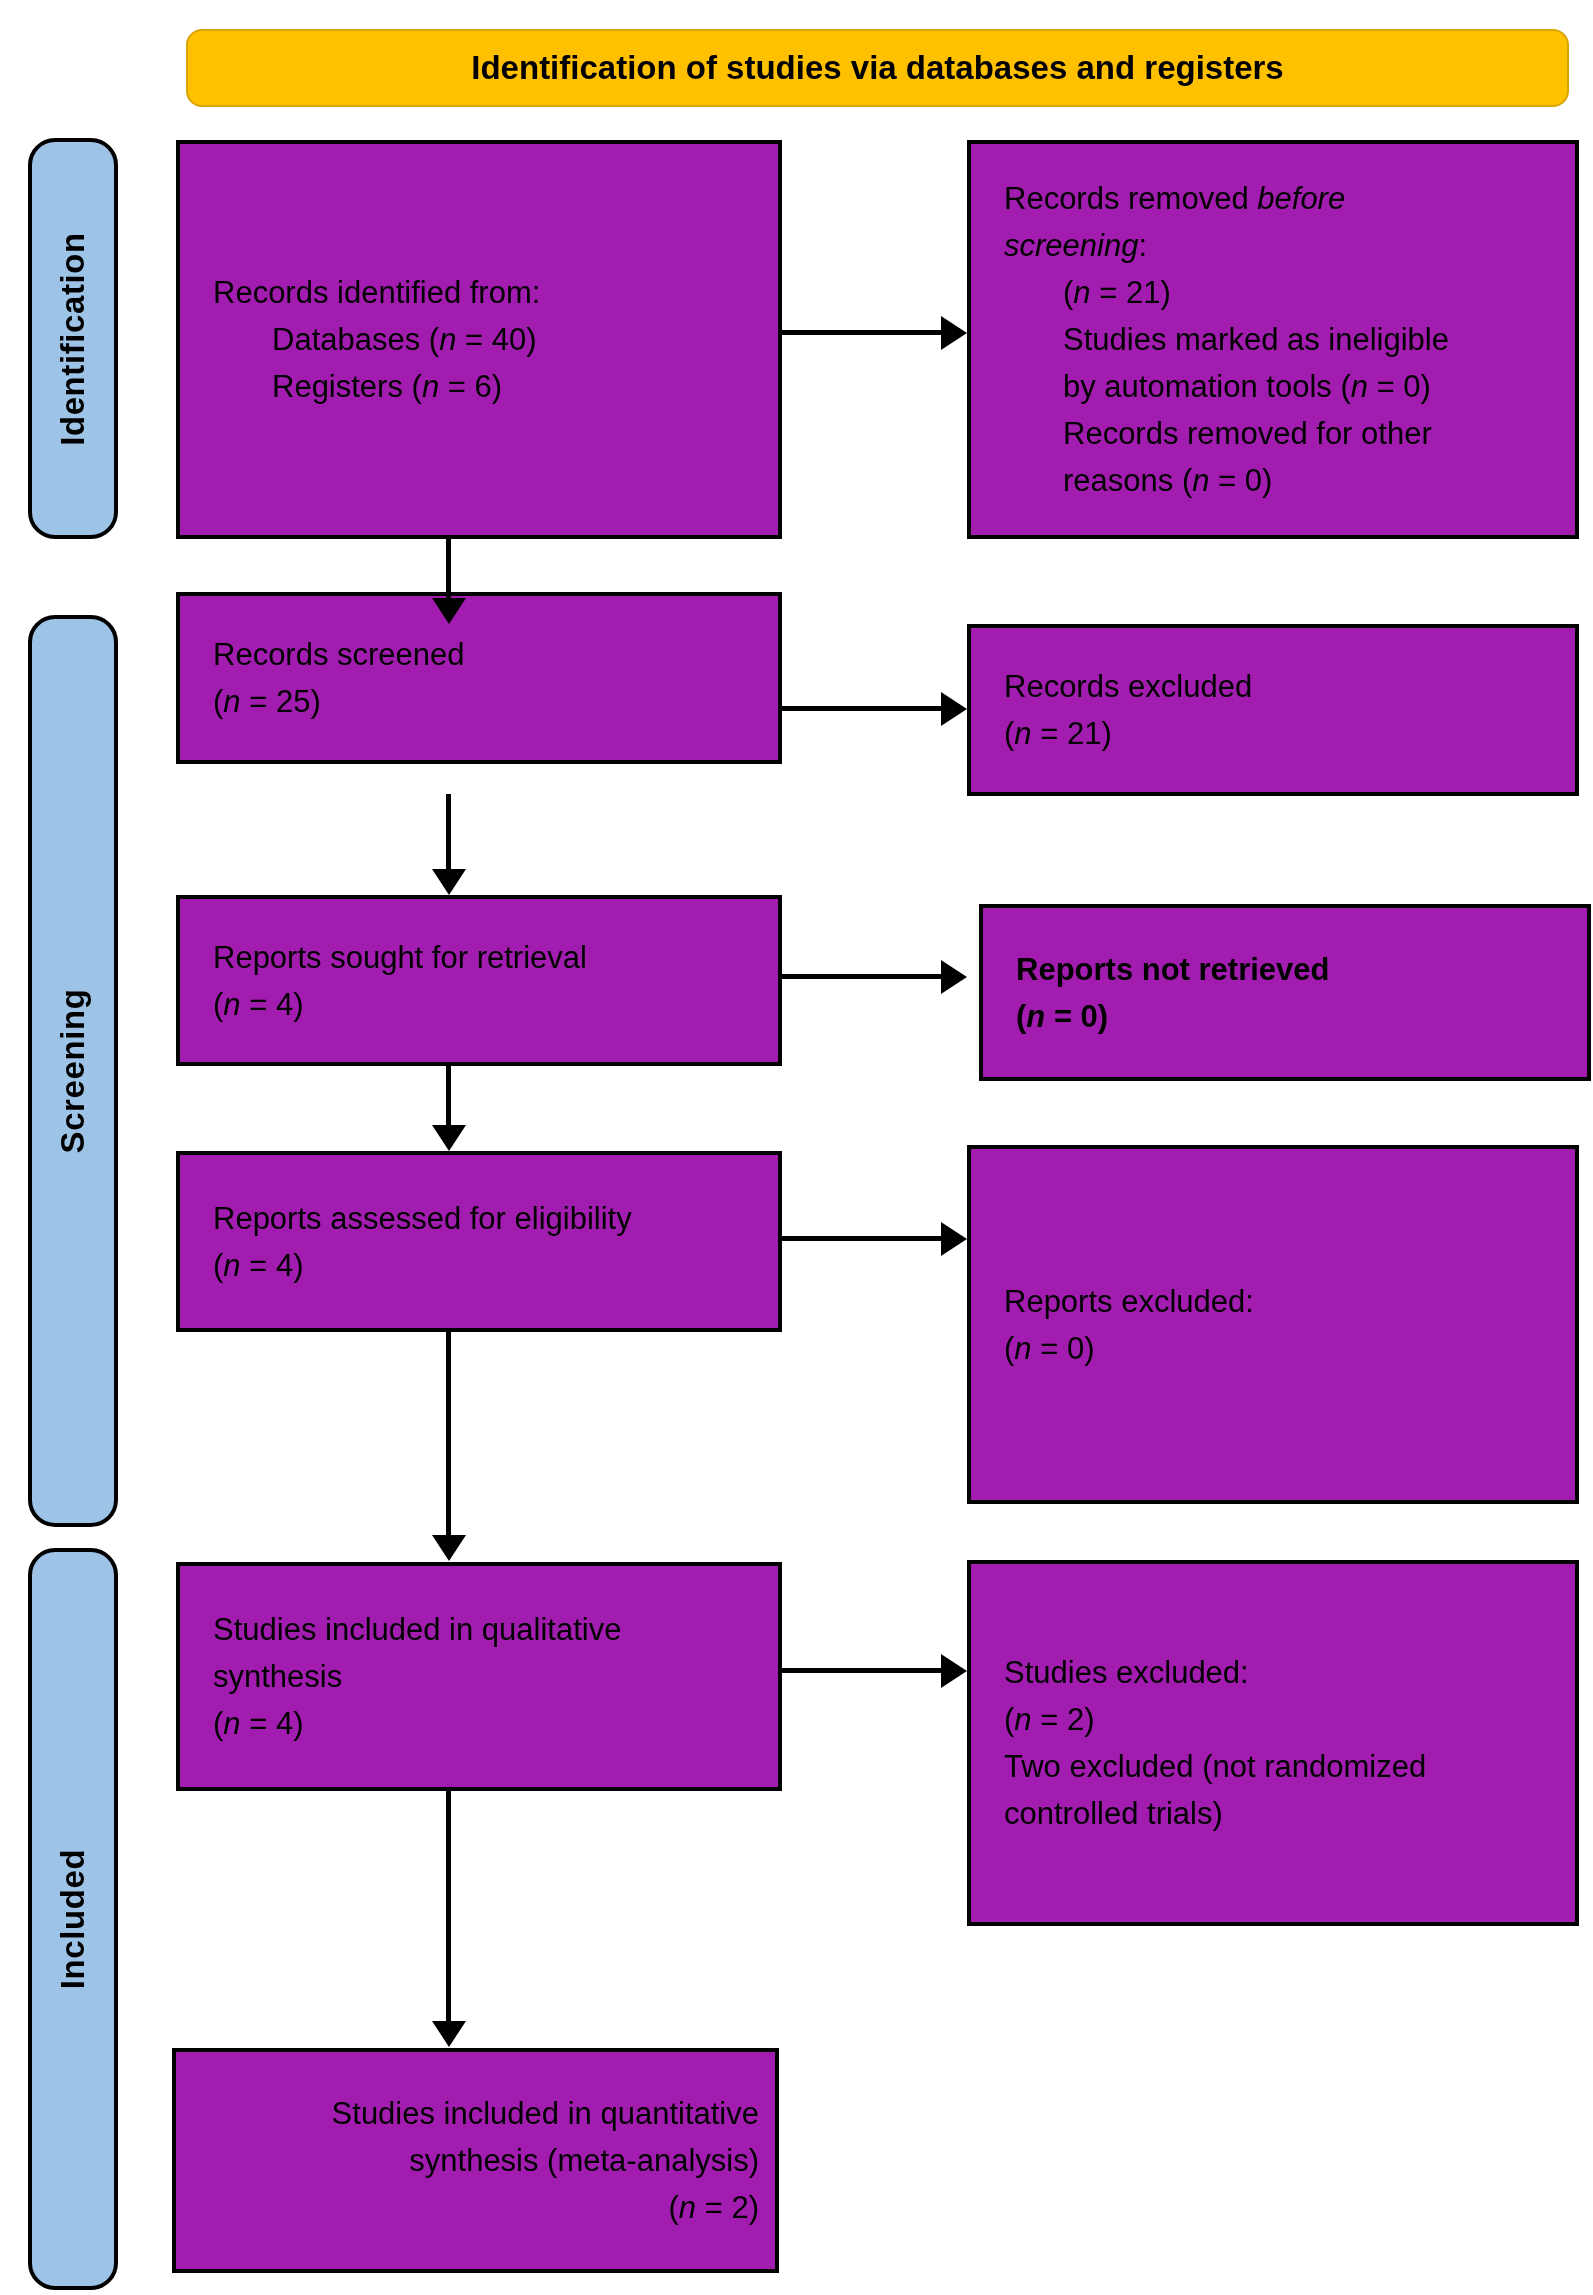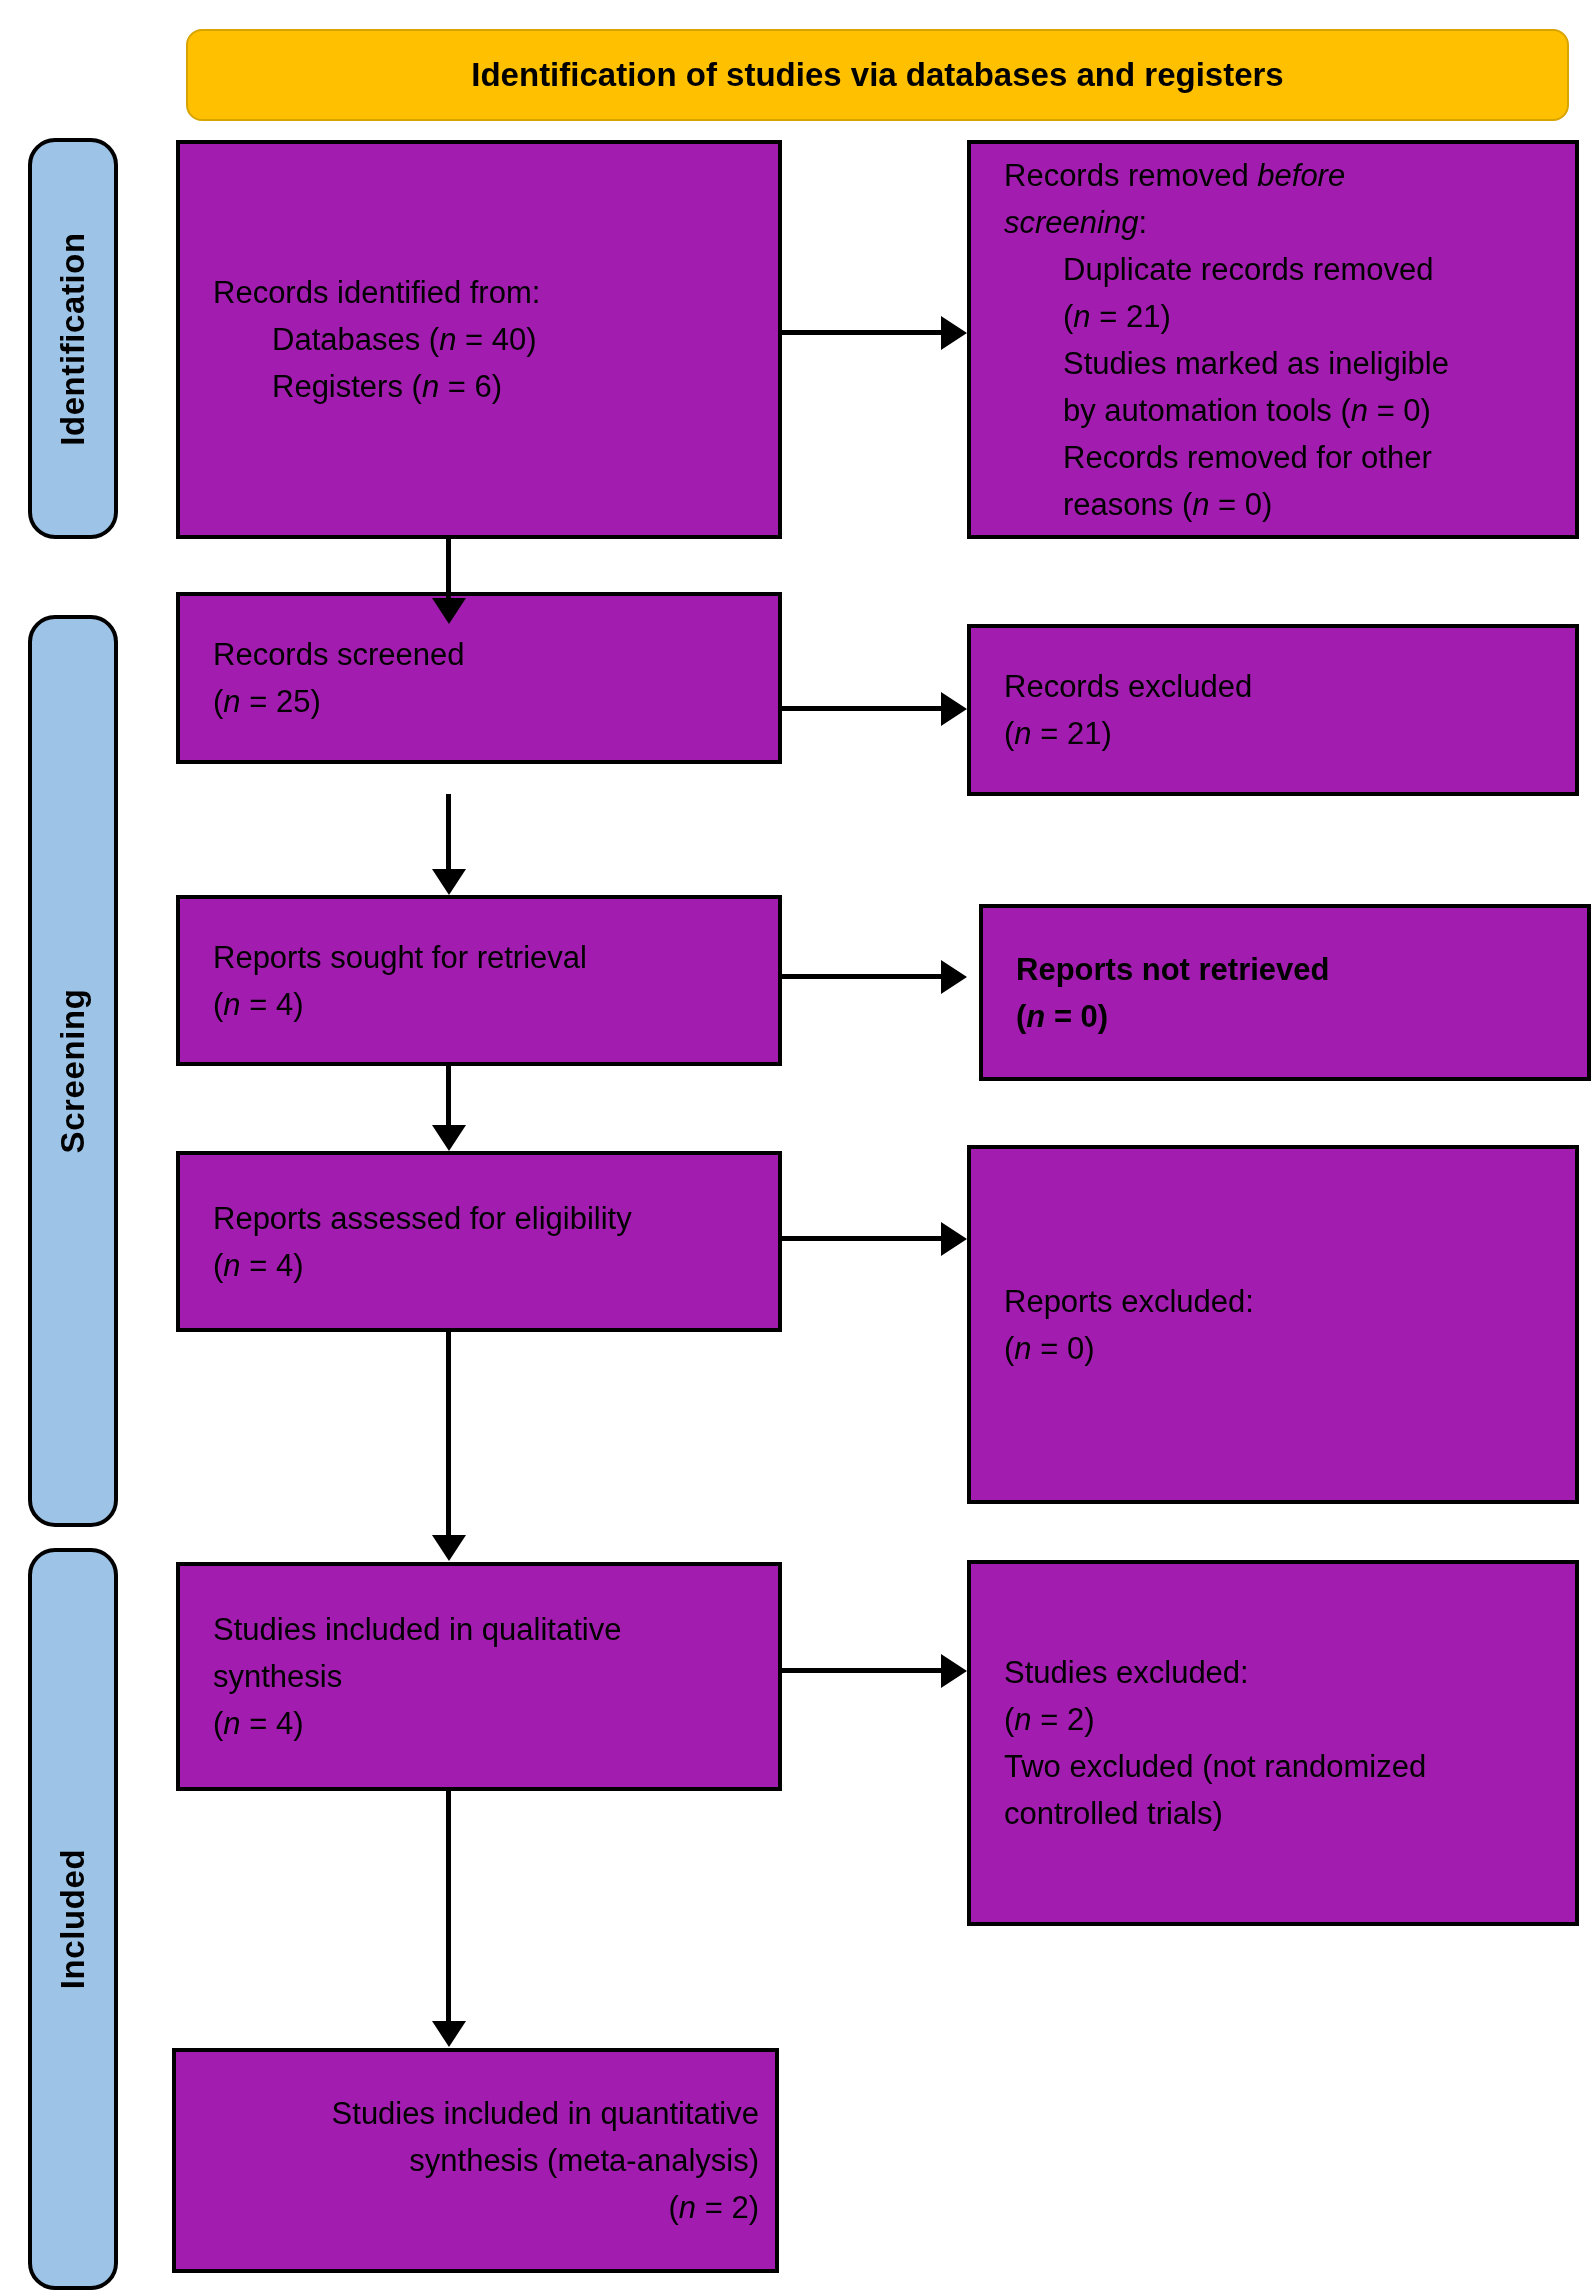--- a/index.html
+++ b/index.html
@@ -3,21 +3,21 @@
 <meta charset="utf-8">
 <style>
   html,body{margin:0;padding:0;background:#ffffff;}
   body{
     position:relative;
     width:1593px;height:2295px;
     font-family:"Liberation Sans", sans-serif;
     color:#000;
   }
   .banner{
-    position:absolute;left:186px;top:29px;width:1383px;height:92px;
+    position:absolute;left:186px;top:29px;width:1383px;height:78px;
     background:#FFC000;border:2.3px solid #D8A400;border-radius:16px;
     box-sizing:border-box;
     display:flex;align-items:center;justify-content:center;
     font-weight:bold;font-size:33px;
   }
   .sidebar{
     position:absolute;left:28px;width:90px;
     background:#9DC3E6;border:4px solid #000;border-radius:27px;
     box-sizing:border-box;
     display:flex;align-items:center;justify-content:center;
@@ -91,21 +91,20 @@
   </div>
 <div class="box" style="left:172px;top:2048px;width:607px;height:225px;text-align:right;">
     <div><span>Studies included in quantitative</span></div>
     <div><span>synthesis (meta-analysis)</span></div>
     <div><span>(</span><span class="it">n</span><span> = 2)</span></div>
   </div>
 
 <div class="box" style="left:967px;top:140px;width:612px;height:399px;line-height:47px;">
     <div><span>Records removed </span><span class="it">before</span></div>
     <div><span class="it">screening</span><span>:</span></div>
-    <div class="ind"><span>Duplicate records removed</span></div>
     <div class="ind"><span>(</span><span class="it">n</span><span> = 21)</span></div>
     <div class="ind"><span>Studies marked as ineligible</span></div>
     <div class="ind"><span>by automation tools (</span><span class="it">n</span><span> = 0)</span></div>
     <div class="ind"><span>Records removed for other</span></div>
     <div class="ind"><span>reasons (</span><span class="it">n</span><span> = 0)</span></div>
   </div>
 <div class="box" style="left:967px;top:624px;width:612px;height:172px;">
     <div><span>Records excluded</span></div>
     <div><span>(</span><span class="it">n</span><span> = 21)</span></div>
   </div>

